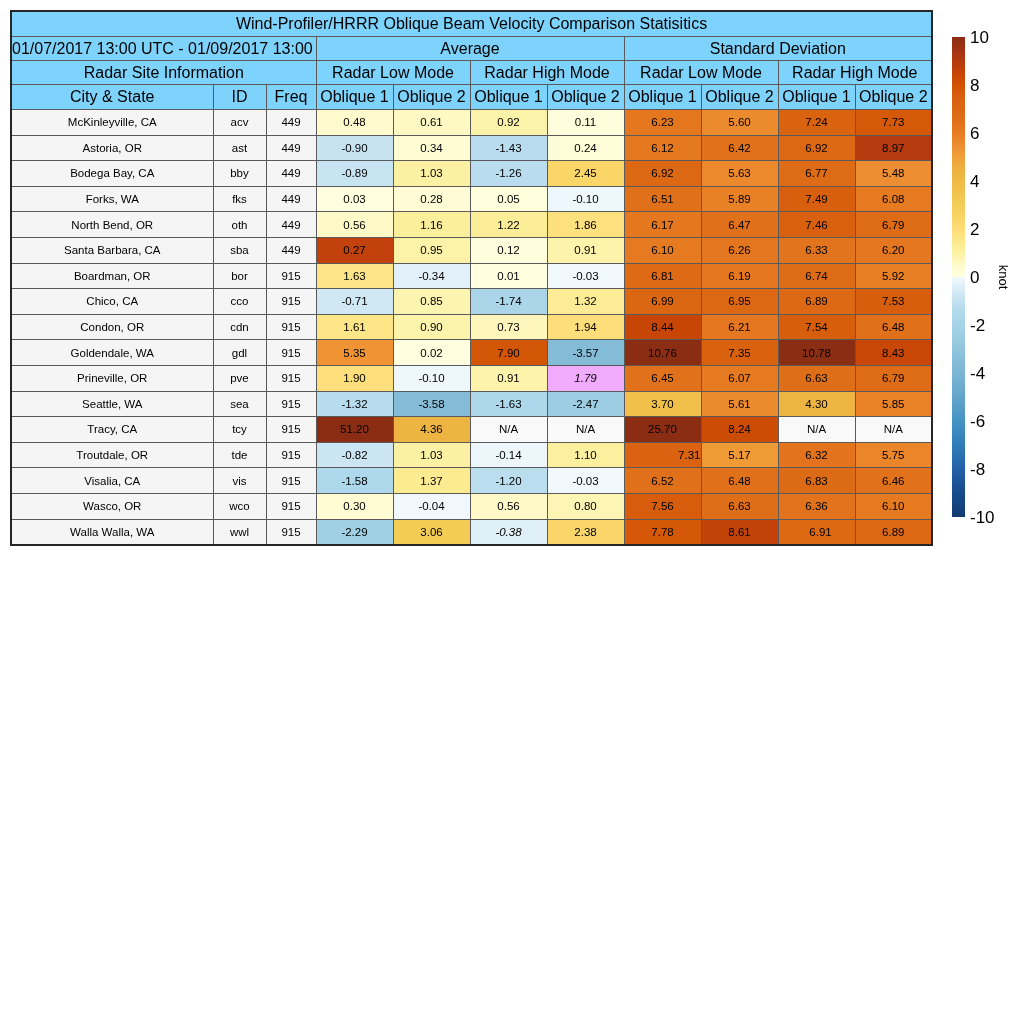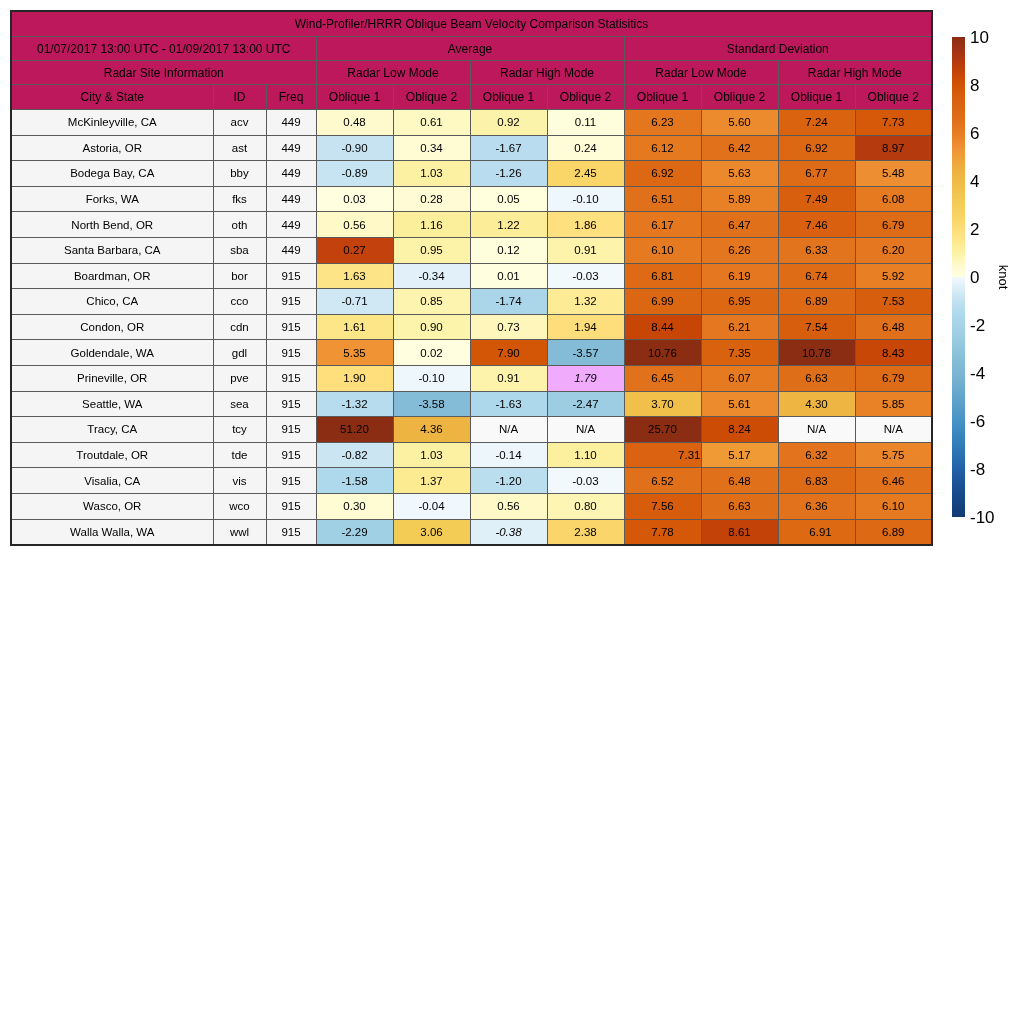--- a/index.html
+++ b/index.html
@@ -20,21 +20,21 @@
   }
   table.stats th, table.stats td {
     border: 1px solid #5a5a5a;
     text-align: center;
     vertical-align: middle;
     padding: 0;
     font-weight: normal;
     white-space: nowrap;
     overflow: hidden;
   }
-  thead th { background: #be185d; font-size: 12px; }
+  thead th { background: #7dd3fc; font-size: 16px; }
   tr.hrow-title th { height: 24px; }
   tr.hrow-group th { height: 23px; }
   tr.hrow-mode  th { height: 23px; }
   tr.hrow-cols  th { height: 24px; }
   tbody td { height: 24.6px; font-size: 11.5px; }
   td.info { background: #f5f5f5; }
   td.val  { background: #ffffff; }
 
   
   .colorbar-wrap {
@@ -125,21 +125,21 @@
           <td class="val" style="background: rgb(236, 138, 46);">5.60</td>
           <td class="val" style="background: rgb(218, 99, 16);">7.24</td>
           <td class="val" style="background: rgb(213, 89, 9);">7.73</td>
         </tr>
         <tr>
           <td class="info">Astoria, OR</td>
           <td class="info">ast</td>
           <td class="info">449</td>
           <td class="val" style="background: rgb(199, 227, 242);">-0.90</td>
           <td class="val" style="background: rgb(255, 252, 211);">0.34</td>
-          <td class="val" style="background: rgb(185, 221, 239);">-1.67</td>
+          <td class="val" style="background: rgb(185, 221, 239);">-1.43</td>
           <td class="val" style="background: rgb(255, 253, 215);">0.24</td>
           <td class="val" style="background: rgb(229, 121, 32);">6.12</td>
           <td class="val" style="background: rgb(225, 114, 27);">6.42</td>
           <td class="val" style="background: rgb(221, 104, 19);">6.92</td>
           <td class="val" style="background: rgb(181, 59, 15);">8.97</td>
         </tr>
         <tr>
           <td class="info">Bodega Bay, CA</td>
           <td class="info">bby</td>
           <td class="info">449</td>

